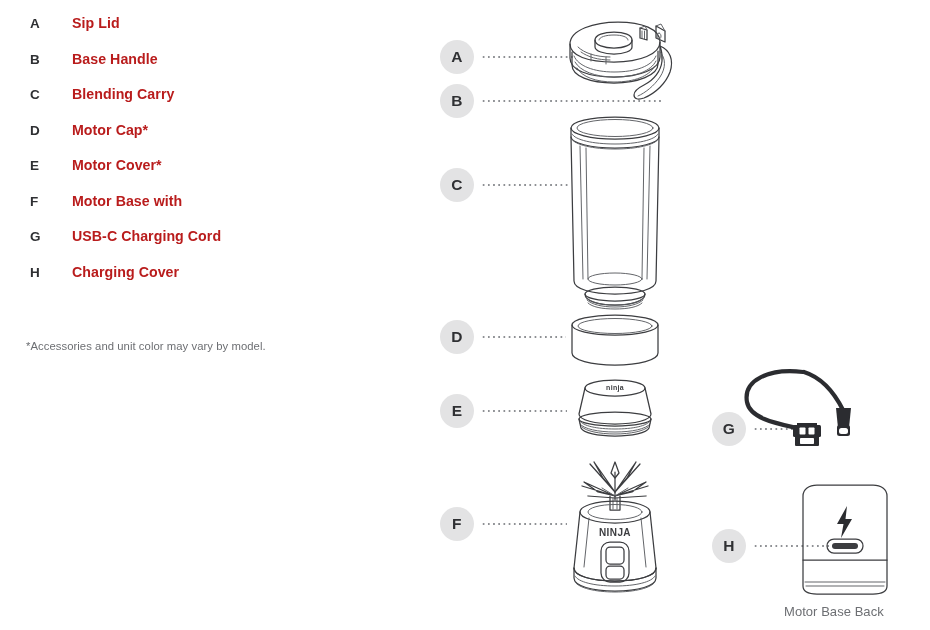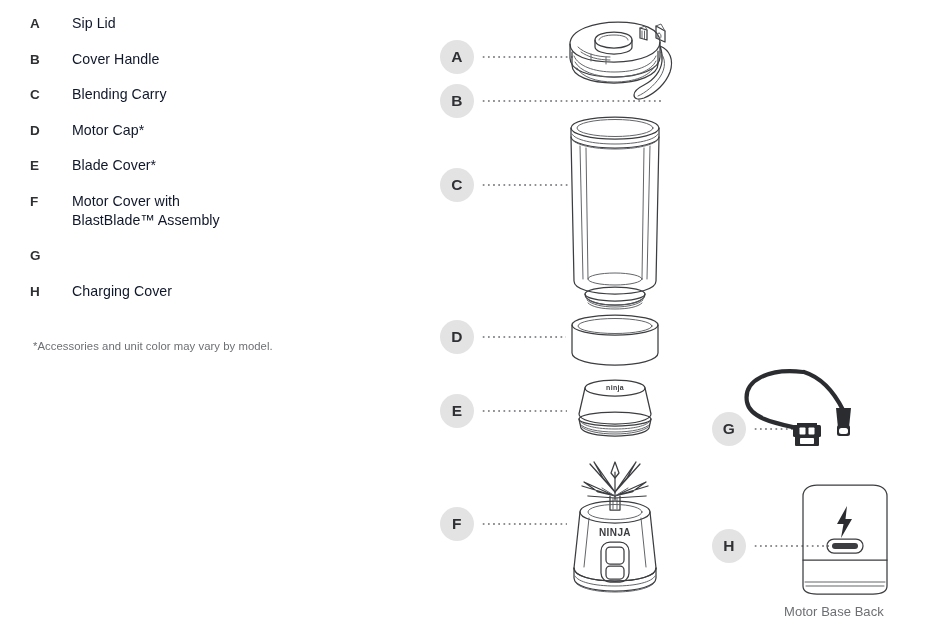--- a/index.html
+++ b/index.html
@@ -13,26 +13,26 @@
 
   
   .legend { position: absolute; left: 30px; top: 14px; width: 370px; }
   .legend-row { display: flex; align-items: flex-start; margin-bottom: 16.5px; }
   .legend-letter {
     width: 42px; flex: 0 0 42px;
     font-size: 13.5px; font-weight: bold; color: #2f3033;
     letter-spacing: .2px; line-height: 18px; padding-top: 1px;
   }
   .legend-label {
-    font-size: 14.2px; color: #0f172a; line-height: 19px;
-    font-weight: 400; letter-spacing: .05px;
+    font-size: 14.2px; color: #b91c1c; line-height: 19px;
+    font-weight: 700; letter-spacing: .05px;
   }
   .legend-label .ln2 { display: block; }
   .footnote {
-    position: absolute; left: 33px; top: 340px;
+    position: absolute; left: 26px; top: 340px;
     font-size: 11.3px; color: #6d6f73; letter-spacing: .05px;
   }
 
   
   .badge {
     position: absolute; width: 34px; height: 34px; border-radius: 50%;
     background: #e3e3e4; color: #2f3033;
     font-size: 15.5px; font-weight: bold;
     display: flex; align-items: center; justify-content: center;
     letter-spacing: .3px;
@@ -58,43 +58,43 @@
 
 <div id="page">
 
   <div class="legend">
     <div class="legend-row">
       <div class="legend-letter">A</div>
       <div class="legend-label">Sip Lid</div>
     </div>
     <div class="legend-row">
       <div class="legend-letter">B</div>
-      <div class="legend-label">Cover Handle</div>
+      <div class="legend-label">Base Handle</div>
     </div>
     <div class="legend-row">
       <div class="legend-letter">C</div>
       <div class="legend-label">Blending Carry</div>
     </div>
     <div class="legend-row">
       <div class="legend-letter">D</div>
       <div class="legend-label">Motor Cap*</div>
     </div>
     <div class="legend-row">
       <div class="legend-letter">E</div>
-      <div class="legend-label">Blade Cover*</div>
+      <div class="legend-label">Motor Cover*</div>
     </div>
     <div class="legend-row">
       <div class="legend-letter">F</div>
       <div class="legend-label">
-        <span>Motor Cover with</span>
-        <span class="ln2">BlastBlade™ Assembly</span>
+        <span>Motor Base with</span>
       </div>
     </div>
     <div class="legend-row">
       <div class="legend-letter">G</div>
+      <div class="legend-label">USB-C Charging Cord</div>
     </div>
     <div class="legend-row">
       <div class="legend-letter">H</div>
       <div class="legend-label">Charging Cover</div>
     </div>
   </div>
 
   <div class="footnote">*Accessories and unit color may vary by model.</div>
 
   <div class="badge" style="left:440px; top:40px;">A</div>

